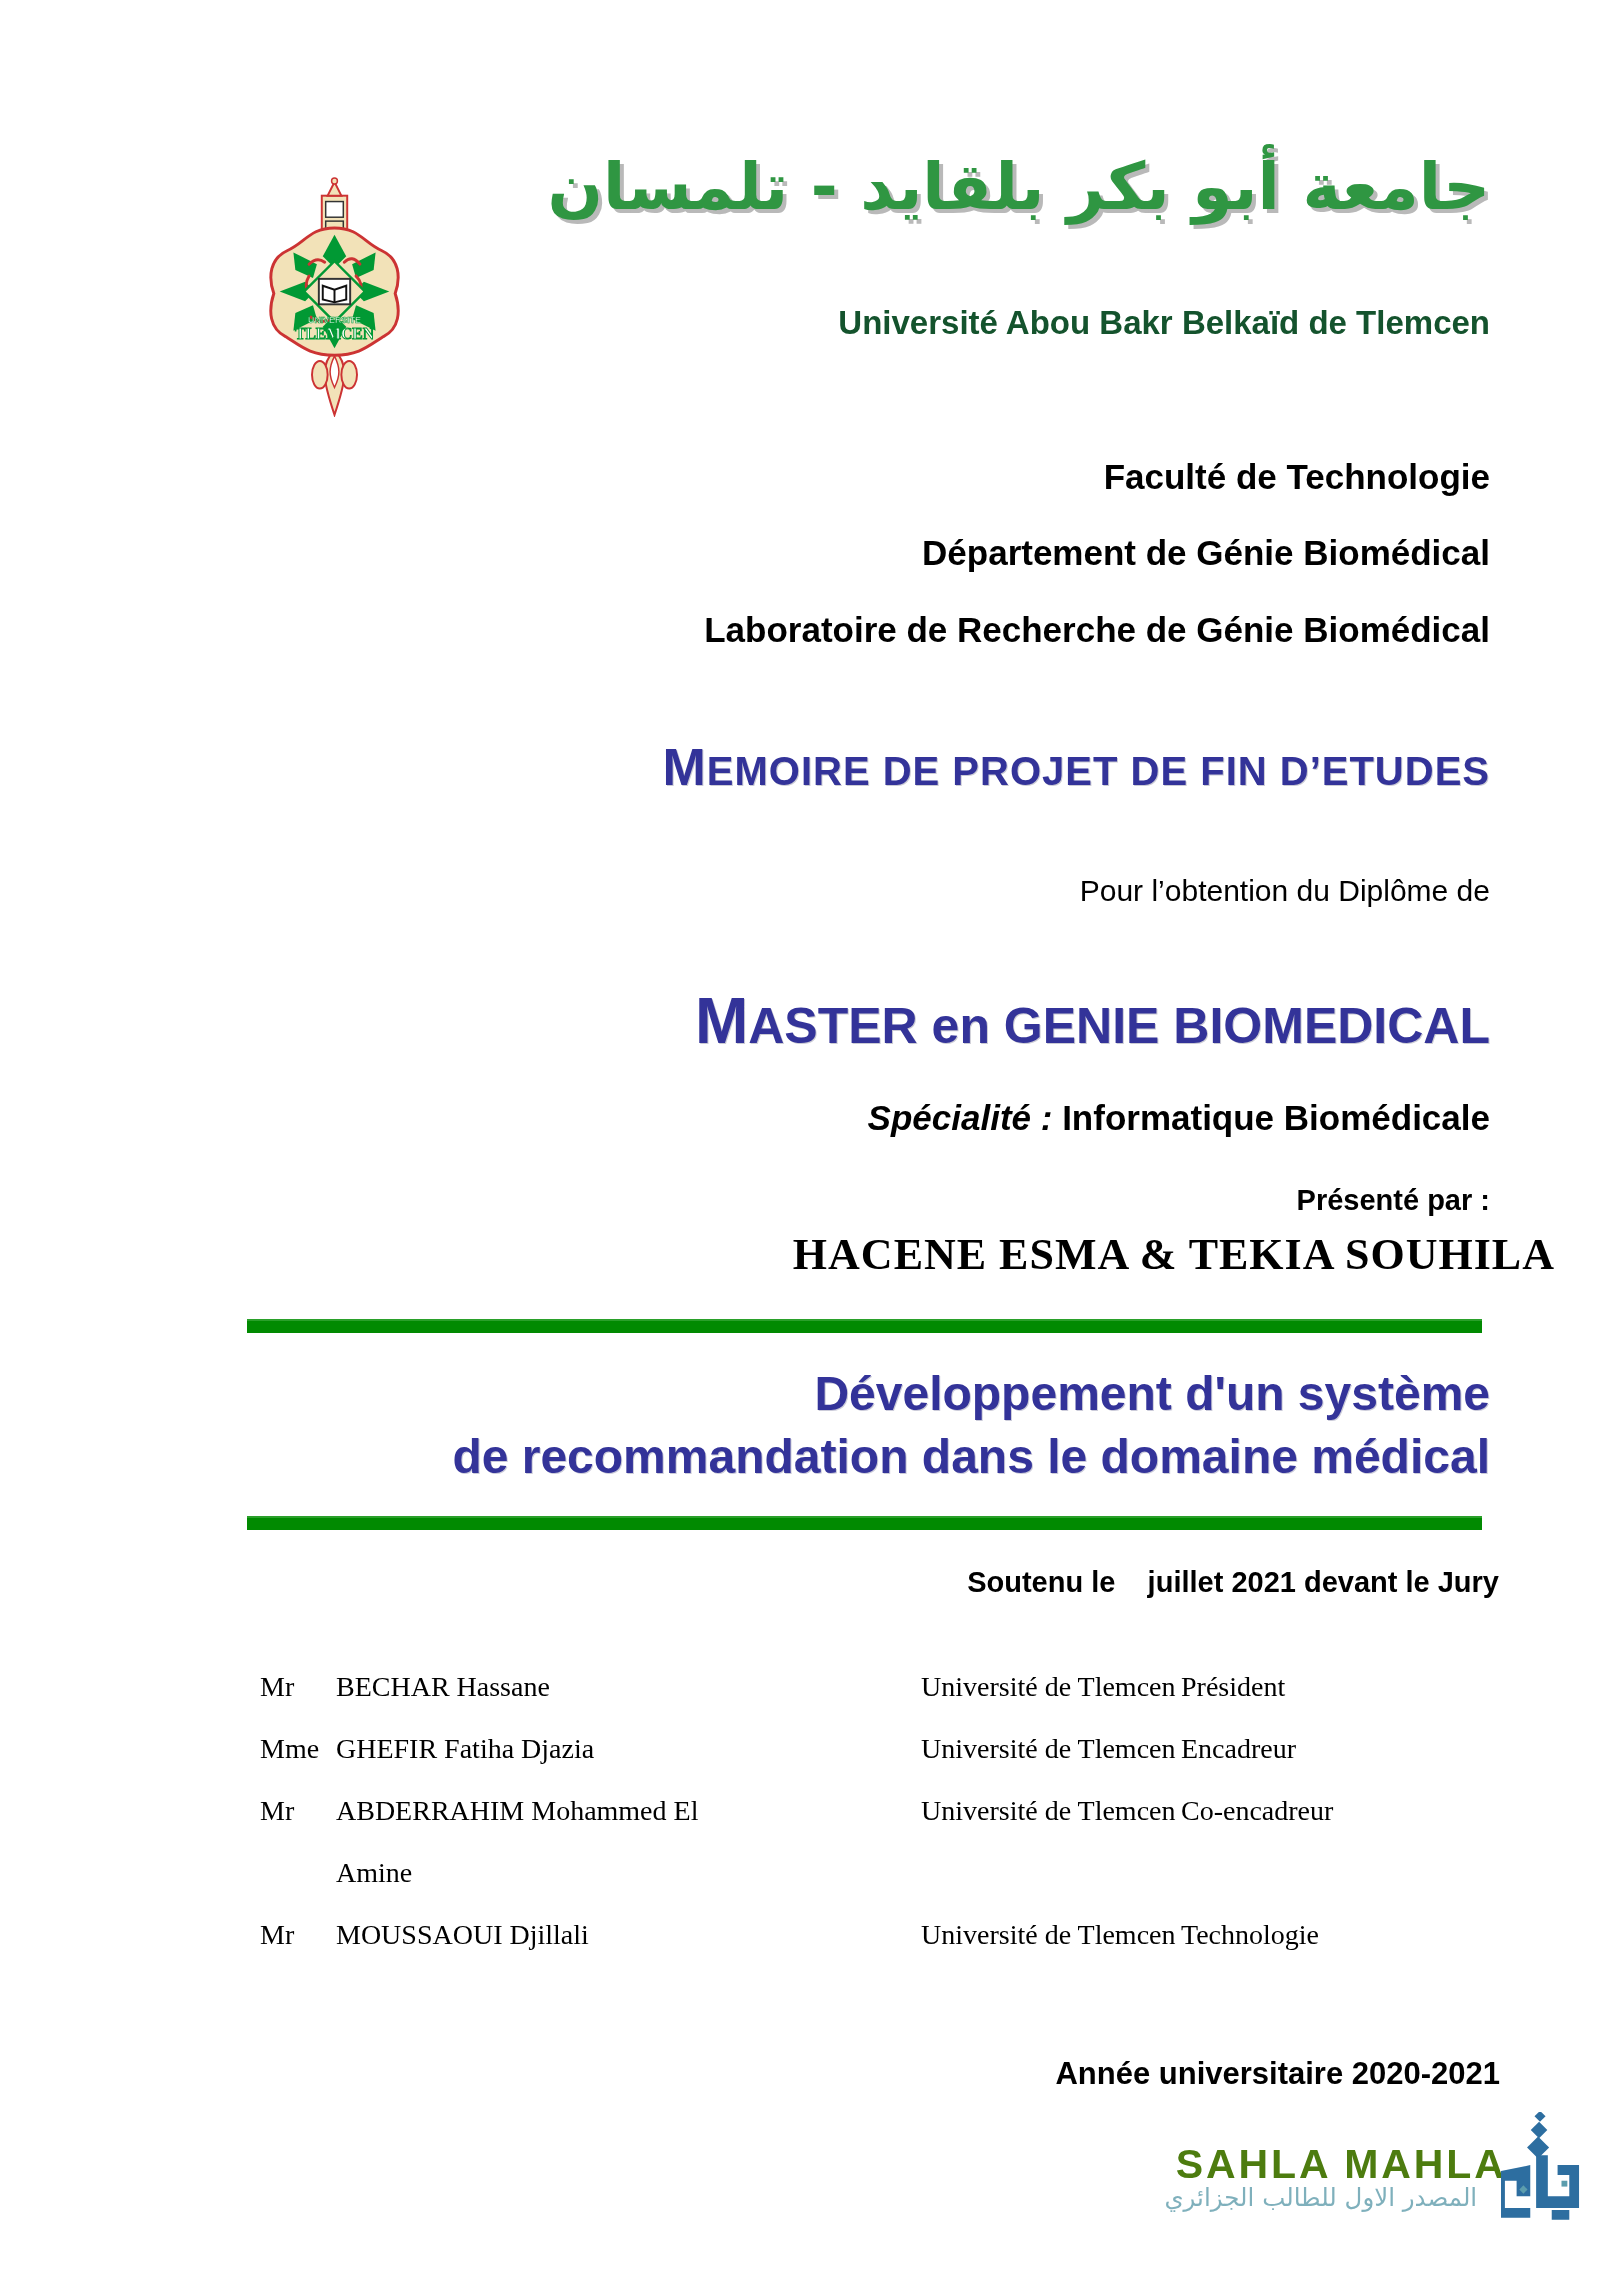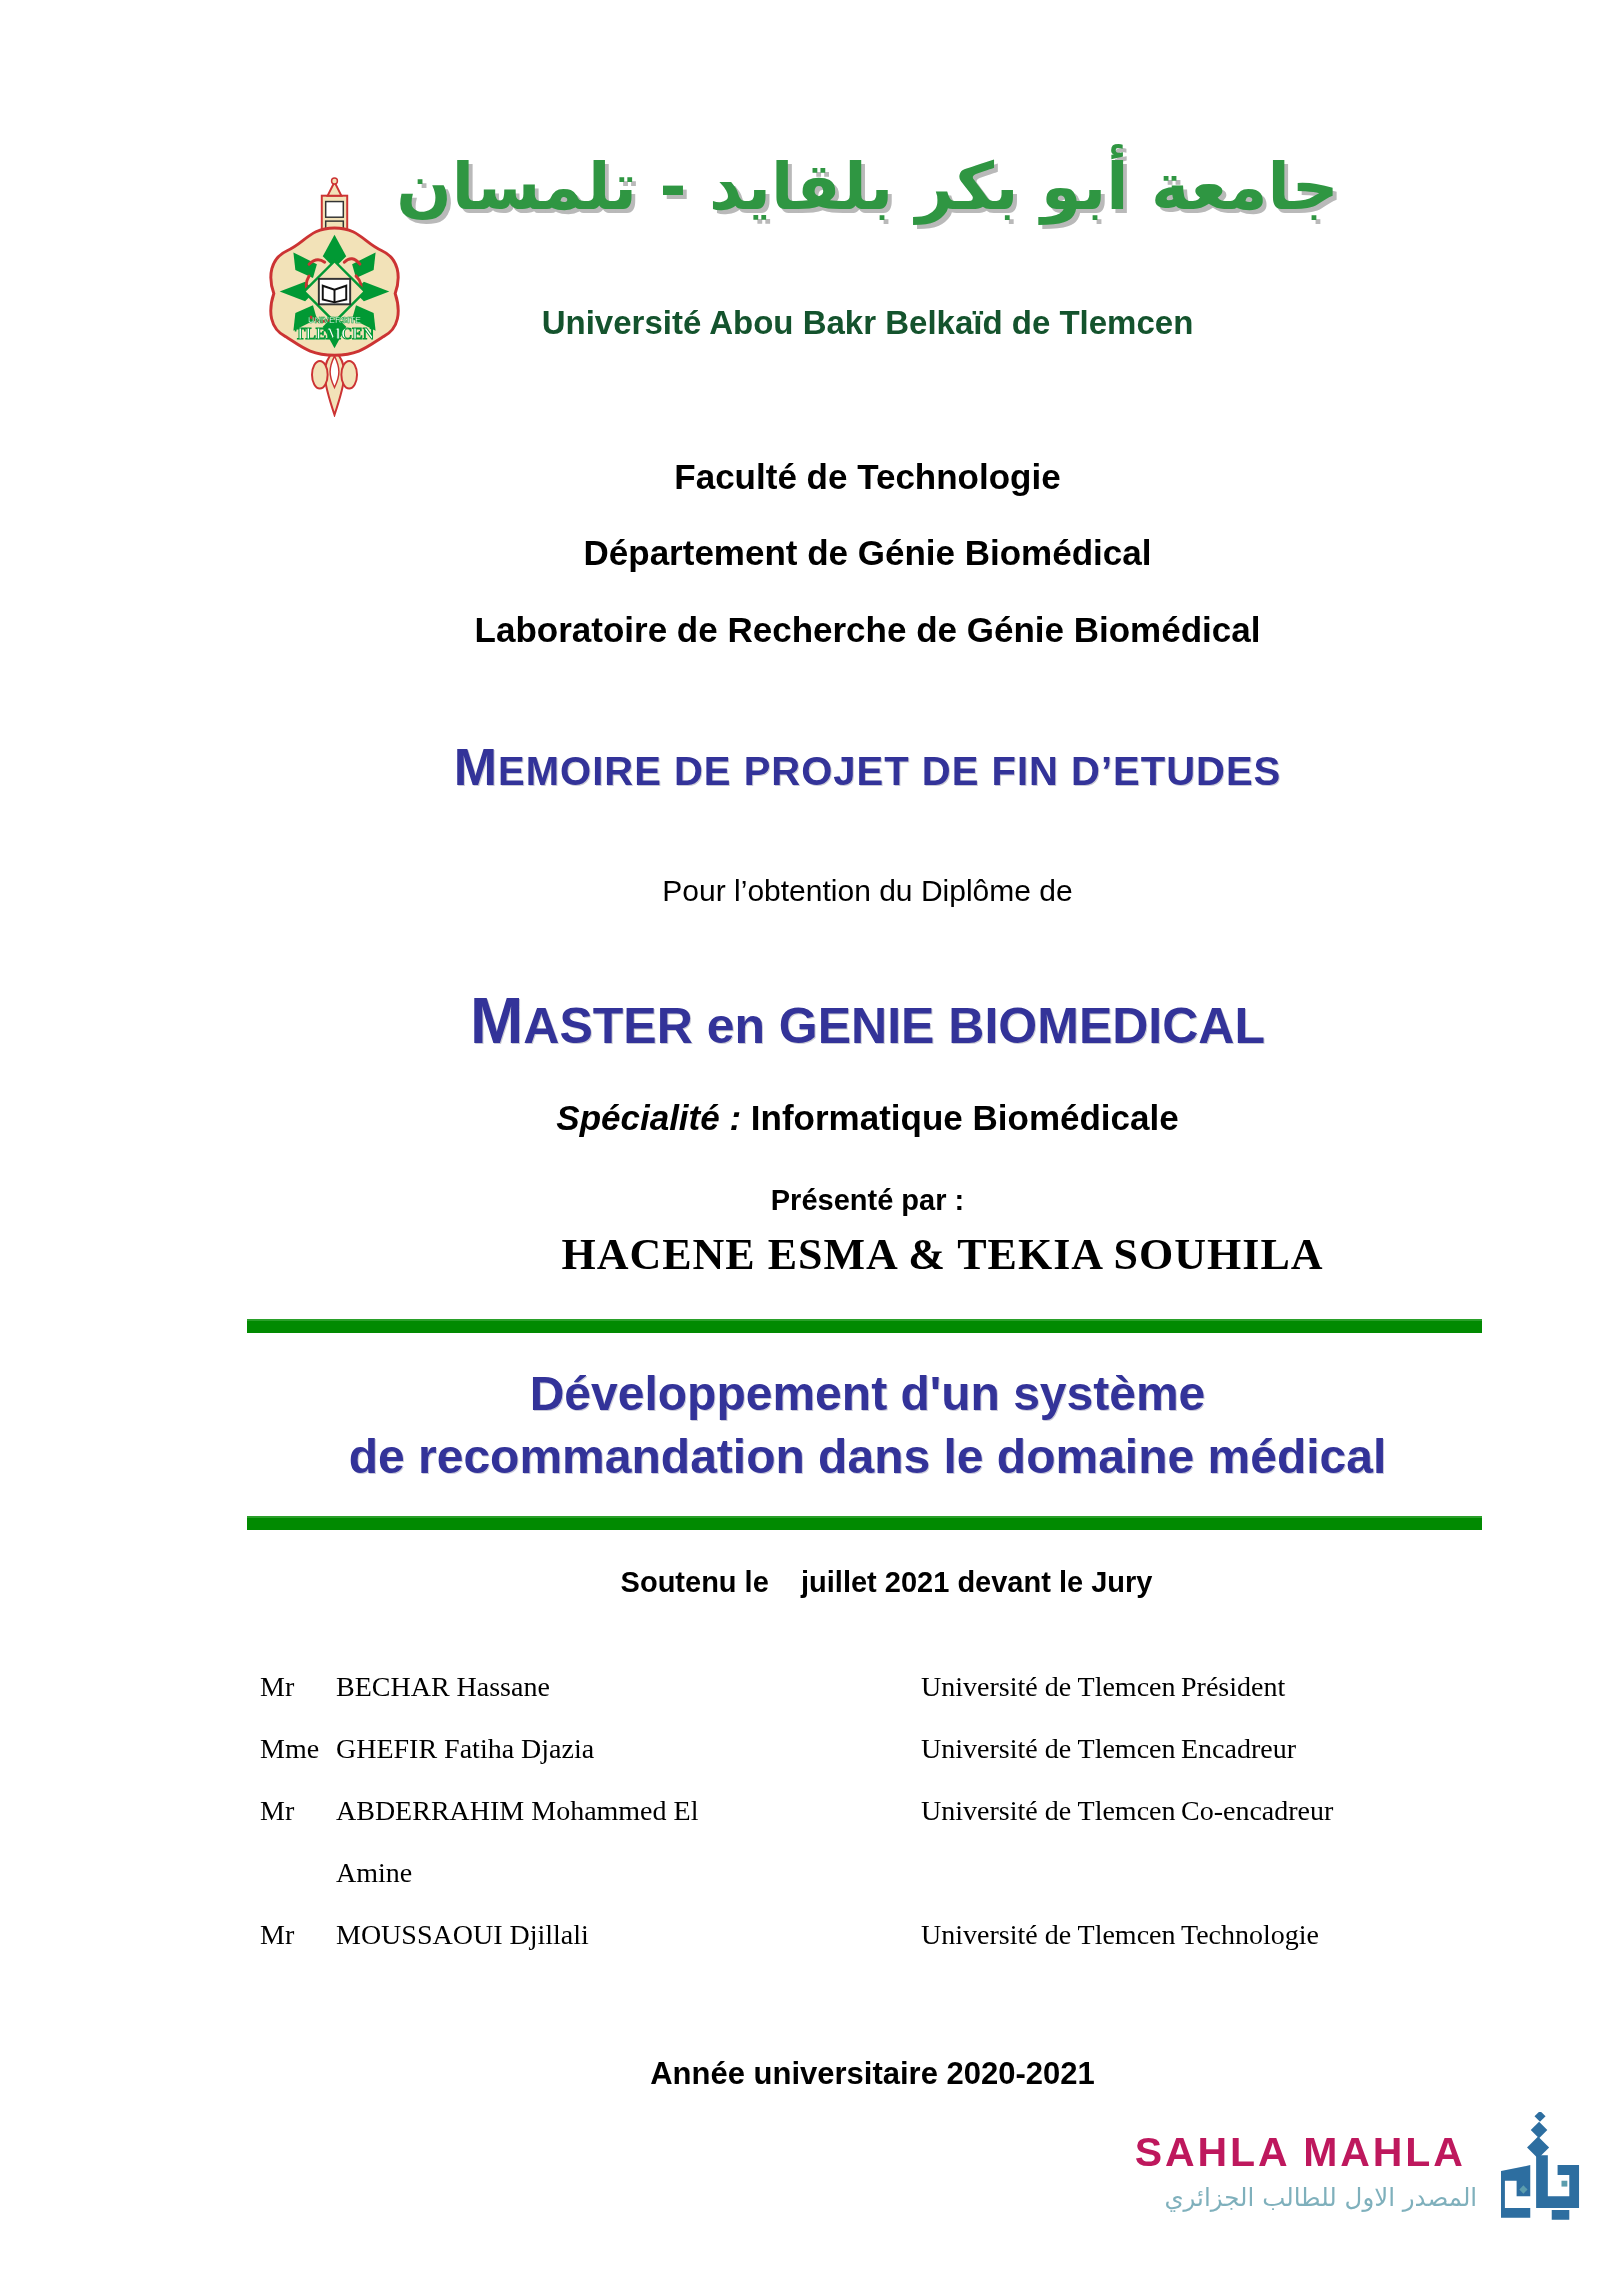--- a/index.html
+++ b/index.html
@@ -4,21 +4,21 @@
 <style>
   html,body{margin:0;padding:0;background:#ffffff;}
   .page{
     position:relative;
     width:1621px;height:2293px;
     background:#ffffff;
     font-family:"Liberation Sans", sans-serif;
     overflow:hidden;
   }
   .abs{position:absolute;}
-  .center{text-align:center;}
+  .center{text-align:right;}
 
   
   .arabic-title{
     left:245px; top:149px; width:1245px;
     font-family:"DejaVu Sans", sans-serif;
     font-size:65px; font-weight:bold;
     color:#2f9642;
     text-shadow:3.9px 3.9px 0 #b9b9b9;
     direction:rtl;
   }
@@ -101,23 +101,23 @@
   .jc-affil{ width:260px; flex:0 0 260px; }
   .jc-role{ flex:1; }
 
   
   .academic-year{
     left:245px; top:2056px; width:1255px;
     font-size:31px; font-weight:bold; color:#000;
   }
   .brand-block{ left:1127px; top:2112px; width:461px; height:127px; }
   .brand-name{
-    position:absolute; left:7.8px; top:17px; width:372px;
+    position:absolute; left:7.8px; top:29px; width:372px;
     font-size:41px; font-weight:bold; letter-spacing:2.9px;
-    color:#be185d; text-align:left; white-space:nowrap;
+    color:#4d7c0f; text-align:right; white-space:nowrap;
   }
   .brand-tagline{
     position:absolute; left:7.8px; top:71px; width:372px;
     font-family:"DejaVu Sans", sans-serif;
     font-size:24.5px; color:#7fb0bc; text-align:center;
     direction:rtl; white-space:nowrap;
   }
   .brand-icon{ position:absolute; left:374px; top:0px; }
 
   

